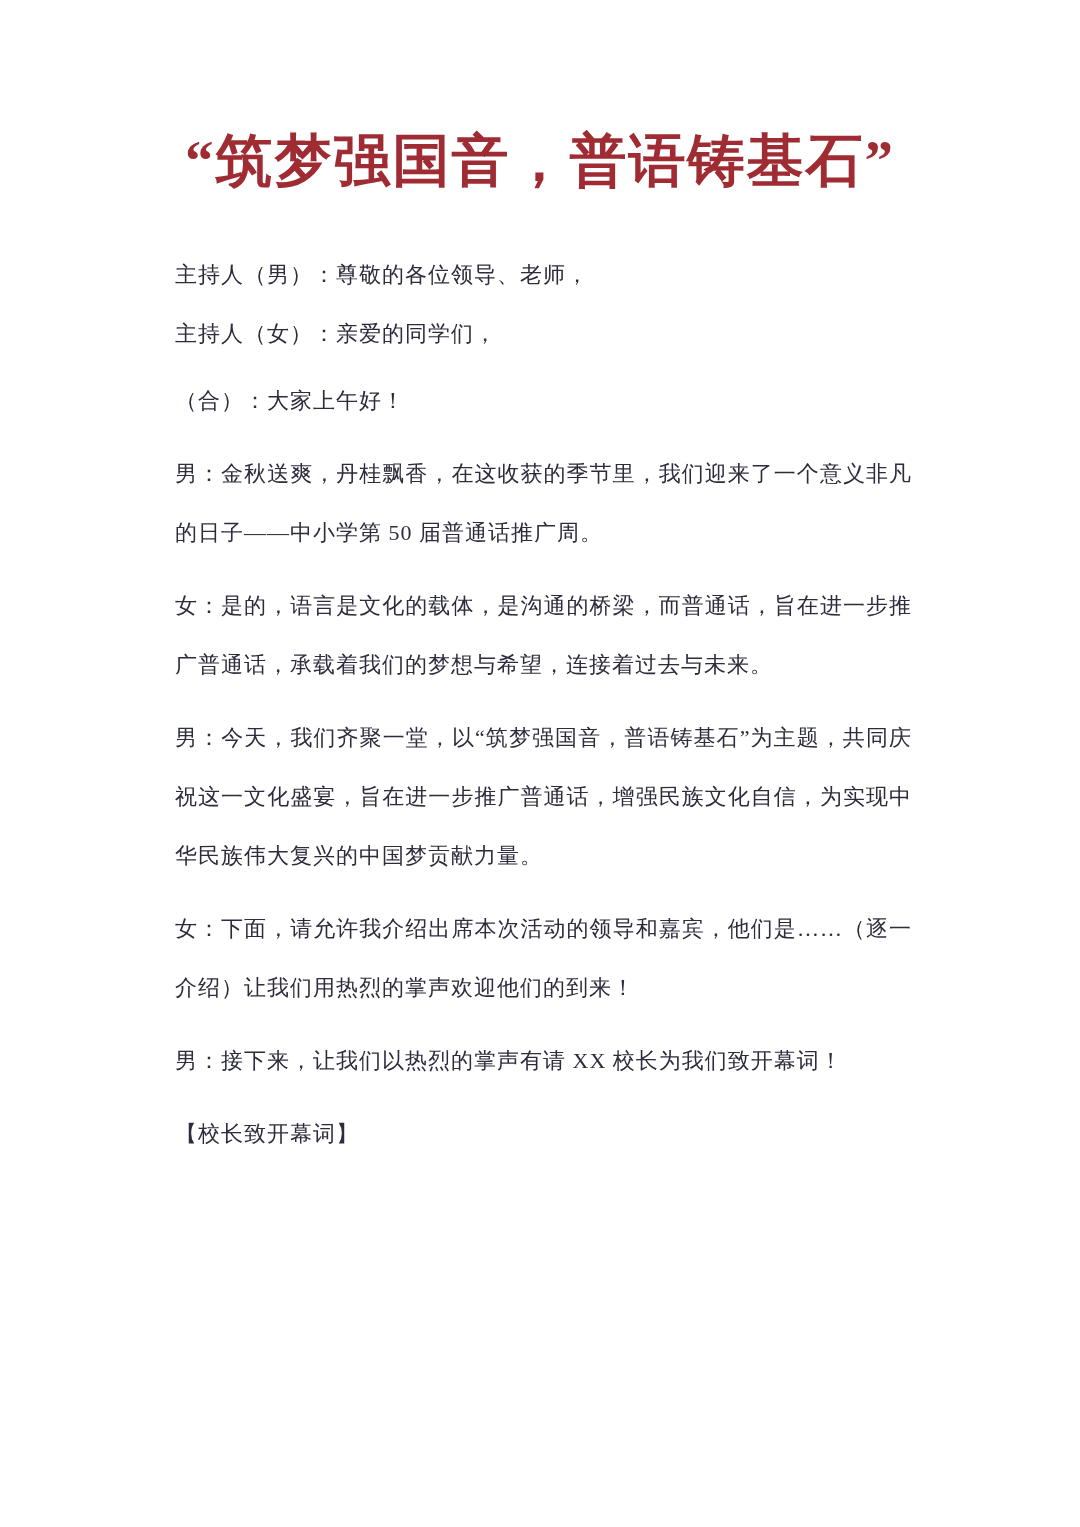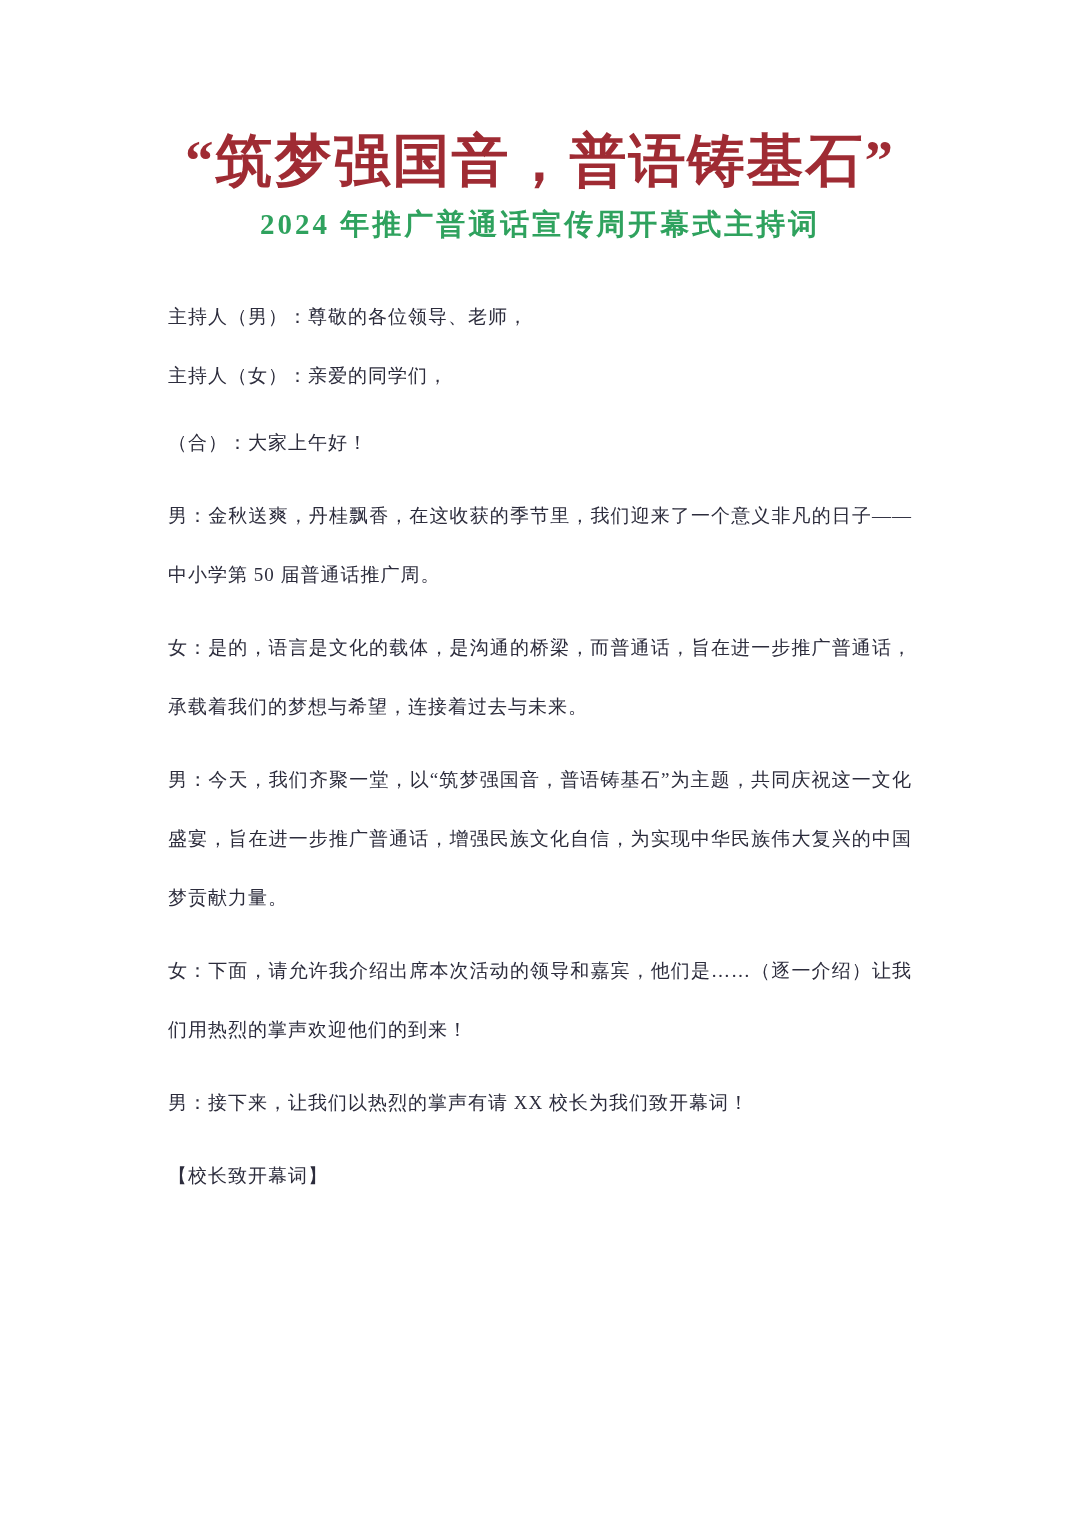--- a/index.html
+++ b/index.html
@@ -30,37 +30,37 @@
     text-align: center;
     font-size: 29px;
     font-weight: bold;
     letter-spacing: 3px;
   }
   .doc-body {
     margin-top: 42px;
     padding: 0 168px;
   }
   .para {
-    font-size: 19px;
+    font-size: 22px;
     line-height: 59px;
     text-align: justify;
     letter-spacing: 1px;
+    margin-left: 7px;
   }
   .para.tight   { margin-bottom: 0; }
   .para.medium  { margin-bottom: 8px; }
   .para.normal  { margin-bottom: 14px; }
 </style>
 </head>
 <body>
 
 <div class="page">
 
   <h1 class="doc-title" style="color: rgb(159, 43, 51); text-align: center;">“筑梦强国音，普语铸基石”</h1>
 
-  <h2 class="doc-subtitle" style="color: rgb(47, 162, 94);">2024 年推广普通话宣传周开幕式主持词</h2>
 
   <div class="doc-body" style="color: rgb(44, 44, 60);">
     <p class="para tight">主持人（男）：尊敬的各位领导、老师，</p>
     <p class="para medium">主持人（女）：亲爱的同学们，</p>
     <p class="para normal">（合）：大家上午好！</p>
     <p class="para normal">男：金秋送爽，丹桂飘香，在这收获的季节里，我们迎来了一个意义非凡的日子——中小学第 50 届普通话推广周。</p>
     <p class="para normal">女：是的，语言是文化的载体，是沟通的桥梁，而普通话，旨在进一步推广普通话，承载着我们的梦想与希望，连接着过去与未来。</p>
     <p class="para normal">男：今天，我们齐聚一堂，以“筑梦强国音，普语铸基石”为主题，共同庆祝这一文化盛宴，旨在进一步推广普通话，增强民族文化自信，为实现中华民族伟大复兴的中国梦贡献力量。</p>
     <p class="para normal">女：下面，请允许我介绍出席本次活动的领导和嘉宾，他们是……（逐一介绍）让我们用热烈的掌声欢迎他们的到来！</p>
     <p class="para normal">男：接下来，让我们以热烈的掌声有请 XX 校长为我们致开幕词！</p>

